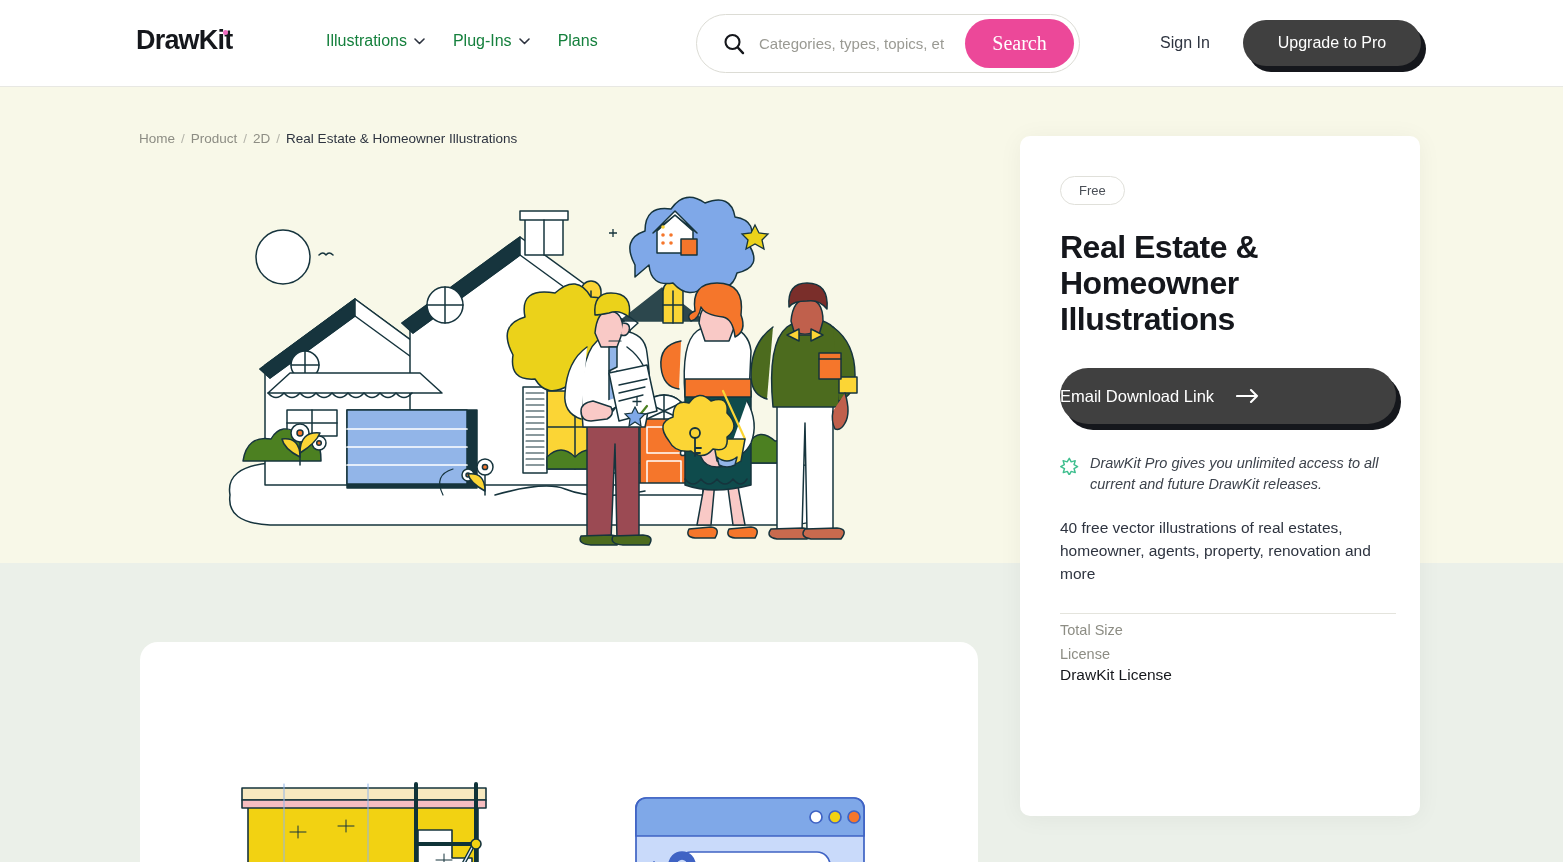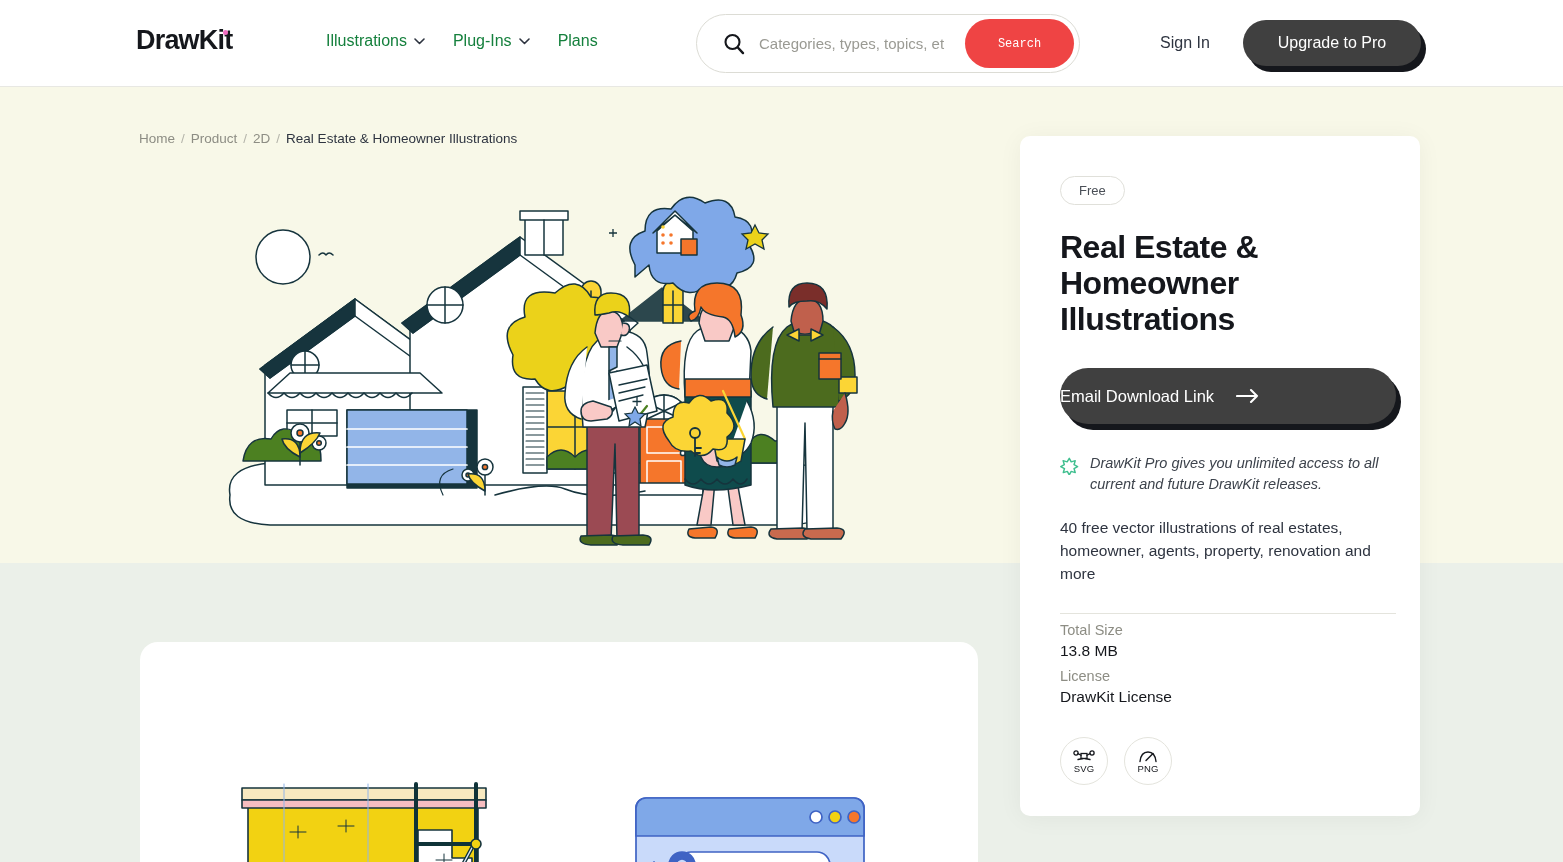--- a/index.html
+++ b/index.html
@@ -41,22 +41,22 @@
   }
   .search-icon { margin-left:26px; width:22px; height:22px; flex:none; }
   .search-input {
     flex:1; border:none; outline:none; background:transparent;
     margin-left:14px; font-size:15px; color:#2e3440;
     font-family:"Liberation Sans", sans-serif;
   }
   .search-input::placeholder { color:#9a9a93; }
   .search-btn {
     width:109px; height:49px; border-radius:26px; border:none;
-    background:#ef4444; color:#fff; font-size:12px; cursor:pointer;
-    margin-right:5px; font-family:Liberation Mono, monospace;
+    background:#ec4899; color:#fff; font-size:20px; cursor:pointer;
+    margin-right:5px; font-family:Liberation Serif, serif;
   }
   .signin {
     position:absolute; left:1160px; top:34px;
     font-size:16px; color:#2e3440; cursor:pointer;
   }
   .upgrade-wrap { position:absolute; left:1243px; top:20px; }
   .upgrade-shadow {
     position:absolute; left:5px; top:6px; width:178px; height:46px;
     background:#15171c; border-radius:24px;
   }
@@ -496,42 +496,19 @@
           </svg>
       </span>
       <span class="pro-note-text">DrawKit Pro gives you unlimited access to all current and future DrawKit releases.</span>
     </div>
 
     <div class="desc">40 free vector illustrations of real estates, homeowner, agents, property, renovation and more</div>
 
     <div class="divider"></div>
 
     <div class="meta-label">Total Size</div>
-    <div class="meta-value">13.8 MB</div>
 
     <div class="meta-label">License</div>
     <div class="meta-value">DrawKit License</div>
 
-    <div class="formats">
-      <div class="fmt">
-        <span class="fmt-glyph">
-          <svg viewBox="0 0 22 13">
-            <circle cx="3" cy="3" r="2.1" fill="none" stroke="#15171c" stroke-width="1.3"></circle>
-            <circle cx="19" cy="3" r="2.1" fill="none" stroke="#15171c" stroke-width="1.3"></circle>
-            <rect x="8" y="3.5" width="6" height="5" fill="none" stroke="#15171c" stroke-width="1.3"></rect>
-            <path d="M5 3.6l3 1.6M14 5.2l3-1.6M5 9.5l5-1M12 8.5l5 1" stroke="#15171c" stroke-width="1.3" stroke-linecap="round"></path>
-          </svg>
-        </span>
-        <span class="fmt-label">SVG</span>
-      </div>
-      <div class="fmt">
-        <span class="fmt-glyph">
-          <svg viewBox="0 0 22 13">
-            <path d="M3 11.5 Q4 2 11 2 Q18 2 19 11.5" fill="none" stroke="#15171c" stroke-width="1.4" stroke-linecap="round"></path>
-            <path d="M9 10.5 L16 3.5" stroke="#15171c" stroke-width="1.4" stroke-linecap="round"></path>
-          </svg>
-        </span>
-        <span class="fmt-label">PNG</span>
-      </div>
-    </div>
   </div>
 
 </div>
 
 </body></html>

